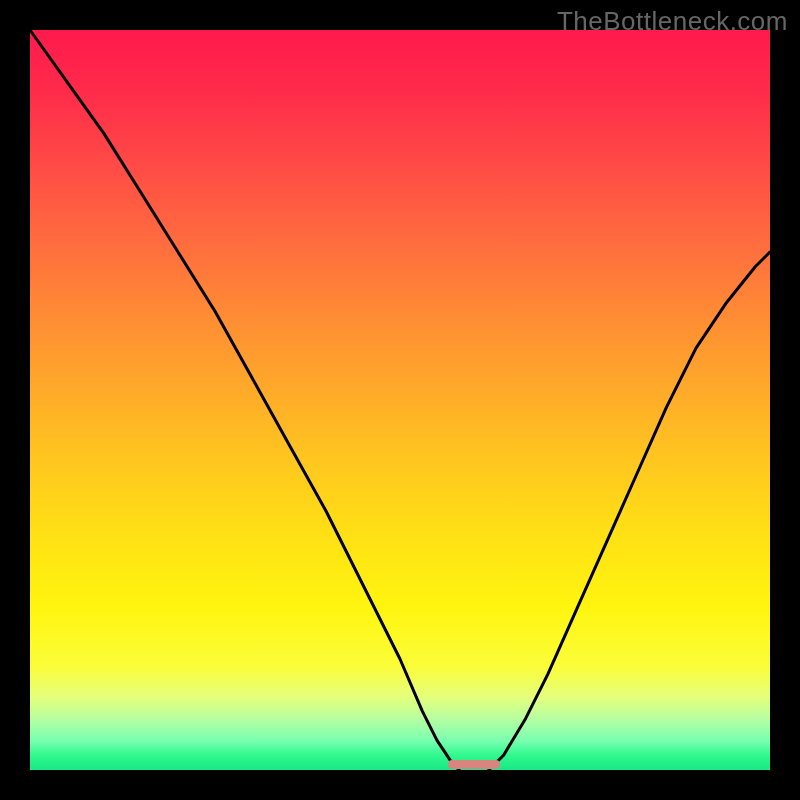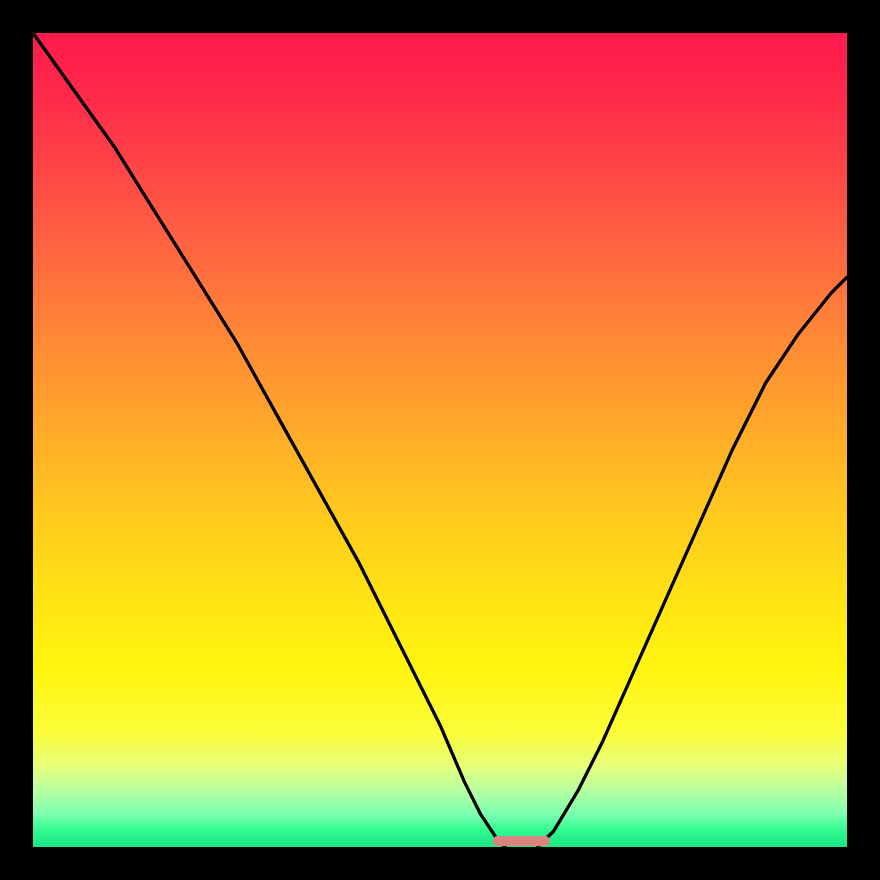--- a/index.html
+++ b/index.html
@@ -60,20 +60,21 @@
   }
   .marker {
     fill: #d9857f;
     stroke: none;
   }
 </style>
 </head>
 <body>
 
 <div class="frame">
+  <div class="watermark">TheBottleneck.com</div>
 
   <div class="plot">
     <svg viewBox="0 0 740 740" preserveAspectRatio="none">
       <path id="left-curve" class="curve" d="M0.0 0.0 L37.0 51.8 L74.0 103.6 L111.0 162.8 L148.0 222.0 L185.0 281.2 L222.0 347.8 L259.0 414.4 L296.0 481.0 L333.0 555.0 L370.0 629.0 L392.2 680.8 L407.0 710.4 L421.8 732.6 L429.2 740.0"></path>
       <path id="right-curve" class="curve" d="M458.8 740.0 L473.6 725.2 L495.8 688.2 L518.0 643.8 L547.6 577.2 L577.2 510.6 L606.8 444.0 L636.4 377.4 L666.0 318.2 L695.6 273.8 L725.2 236.8 L740.0 222.0"></path>
       <rect id="min-marker" class="marker" rx="4" ry="4" x="418.1" y="730.1" width="51.8" height="8.9"></rect>
     </svg>
   </div>
 </div>
 

